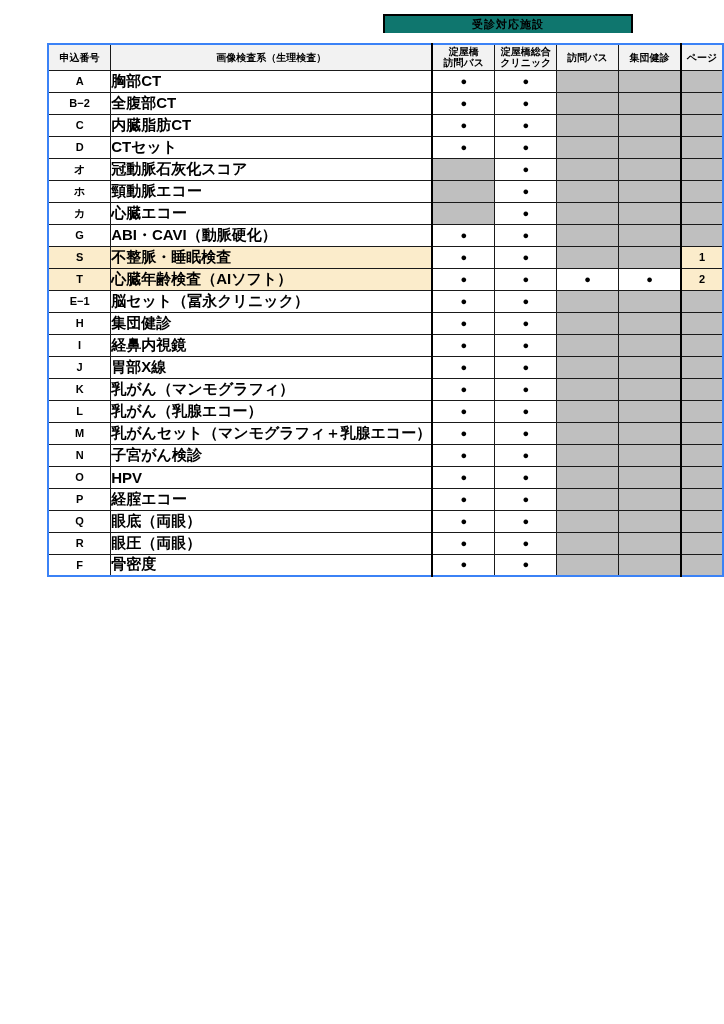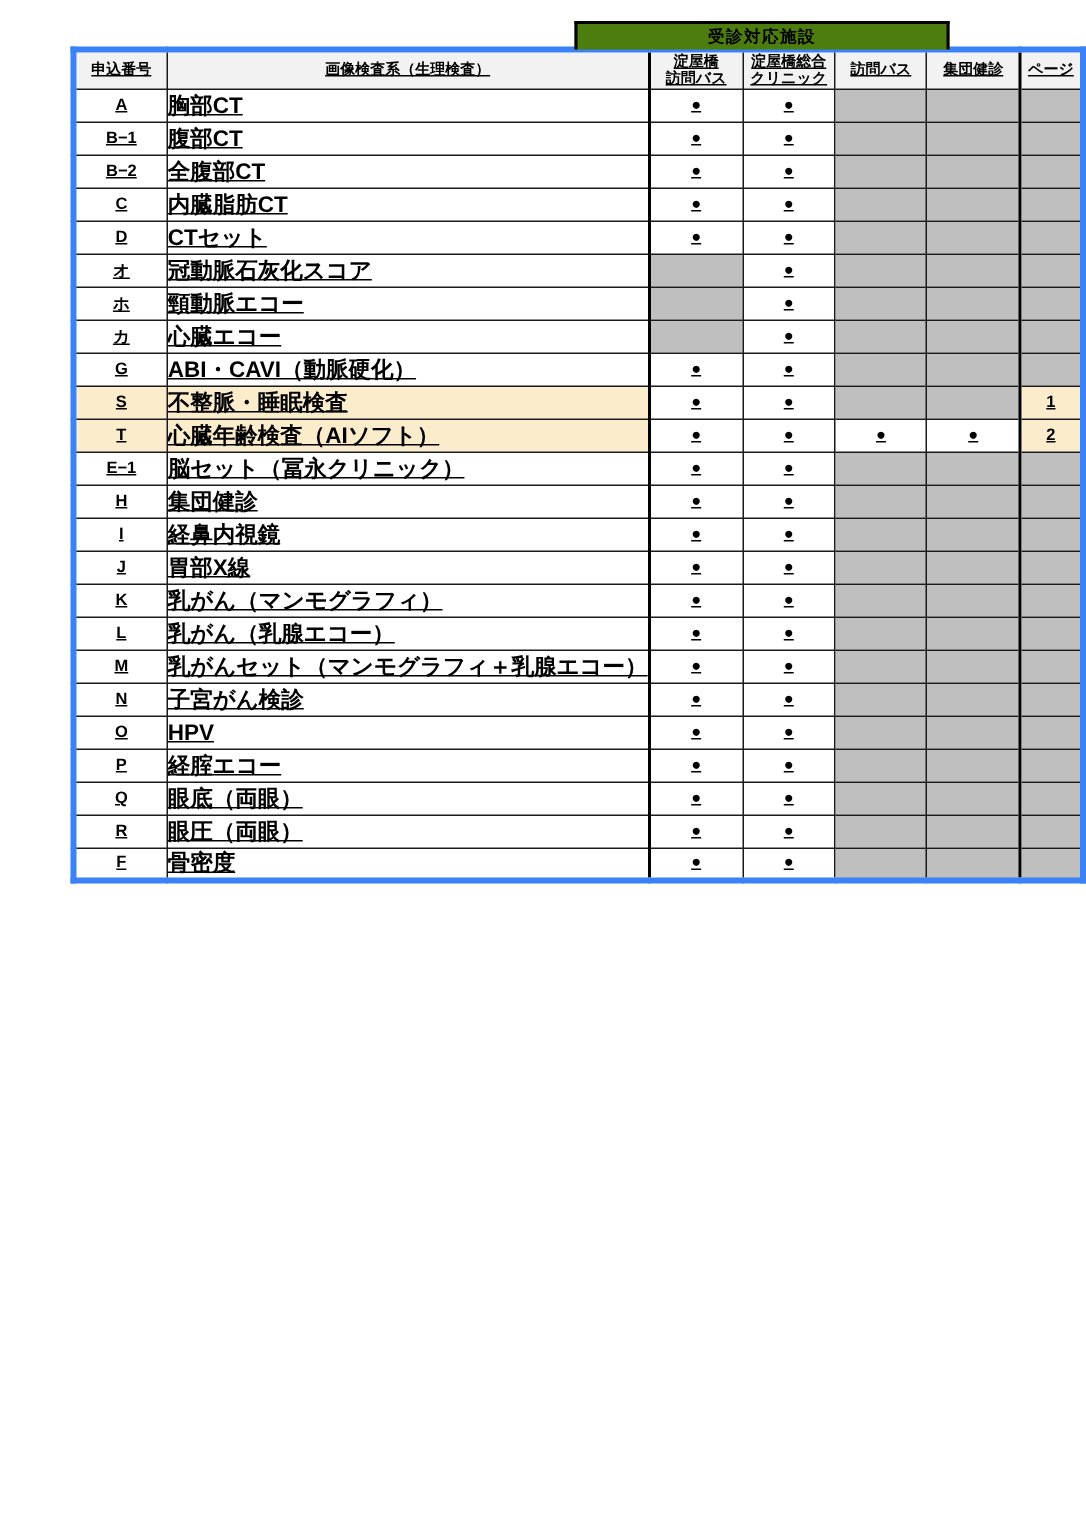--- a/index.html
+++ b/index.html
@@ -12,28 +12,27 @@
   body{
     width:724px;height:1024px;background:#ffffff;
     font-family:"Liberation Sans","DejaVu Sans",sans-serif;
     color:#000;
   }
   .sheet{position:relative;width:724px;height:1024px;background:#fff;overflow:hidden;}
   .tablewrap{position:absolute;left:47px;top:14px;}
   .facility-title-box{
     position:absolute;left:336px;top:0;width:250px;height:19px;
     box-sizing:border-box;border:2px solid #000;border-bottom:none;
-    background:#4d7c0f;display:flex;align-items:center;justify-content:center;
+    background:#0f766e;display:flex;align-items:center;justify-content:center;
     font-size:11px;font-weight:bold;letter-spacing:1px;
   }
   table.exam{
-    margin-top:17px;
+    margin-top:29px;
     border-collapse:collapse;table-layout:fixed;
-    border:4px solid #3b82f6;
-    text-decoration:underline;
+    border:2px solid #3b82f6;
   }
   table.exam td,table.exam th{
     border:1px solid var(--bd);
     padding:0;box-sizing:border-box;
     font-weight:bold;vertical-align:middle;
     overflow:hidden;white-space:nowrap;
   }
   
   tr.hdr th{height:26px;background:var(--hdr);font-size:10px;text-align:center;}
   tr.hdr th .ln{display:block;line-height:11px;}
@@ -98,29 +97,20 @@
           <tr>
             <td class="cid">A</td>
             <td class="cexam dotL">胸部CT</td>
             <td class="cfac thickL">●</td>
             <td class="cfac">●</td>
             <td class="cfac gray"></td>
             <td class="cfac gray"></td>
             <td class="cpage thickL gray"></td>
           </tr>
           <tr>
-            <td class="cid">B−1</td>
-            <td class="cexam dotL">腹部CT</td>
-            <td class="cfac thickL">●</td>
-            <td class="cfac">●</td>
-            <td class="cfac gray"></td>
-            <td class="cfac gray"></td>
-            <td class="cpage thickL gray"></td>
-          </tr>
-          <tr>
             <td class="cid">B−2</td>
             <td class="cexam dotL">全腹部CT</td>
             <td class="cfac thickL">●</td>
             <td class="cfac">●</td>
             <td class="cfac gray"></td>
             <td class="cfac gray"></td>
             <td class="cpage thickL gray"></td>
           </tr>
           <tr>
             <td class="cid">C</td>

